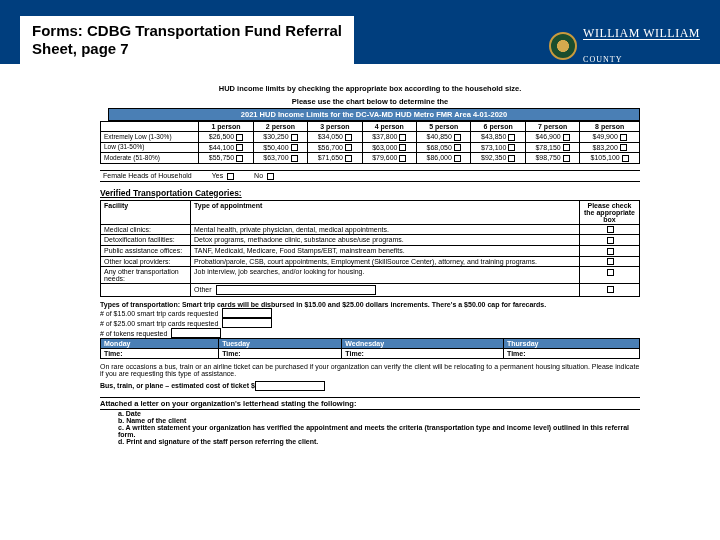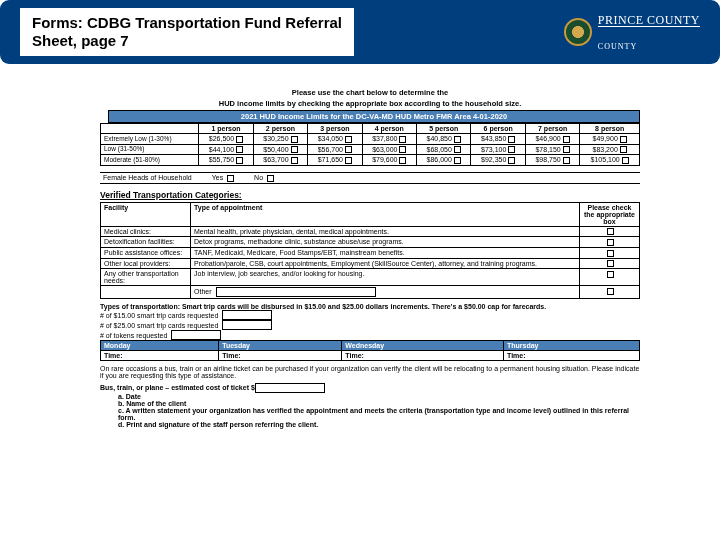--- a/index.html
+++ b/index.html
@@ -1,17 +1,17 @@
 <!DOCTYPE html>
 <html><head>
 <meta charset="utf-8">
 <style>
   * { box-sizing: border-box; margin: 0; padding: 0; }
   body { width: 720px; height: 540px; font-family: Arial, sans-serif; background: #fff; overflow: hidden; }
-  .header { background: #003e7e; height: 64px; display: flex; align-items: center; padding: 0 20px; position: relative; border-radius: 9px; }
+  .header { background: #003e7e; height: 64px; display: flex; align-items: flex-end; padding: 0 20px; position: relative; }
   .title-box { background: #fff; padding: 6px 12px; font-weight: bold; font-size: 15px; color: #000; line-height: 1.2; }
   .logo { position: absolute; right: 20px; display: flex; align-items: center; gap: 6px; color: #fff; }
   .logo-seal { width: 28px; height: 28px; border-radius: 50%; background: radial-gradient(circle,#d4a94e 35%,#1a4d2e 36%); border: 2px solid #c89a3e; }
   .logo-text { font-family: Georgia, serif; font-size: 11px; line-height: 1; }
   .logo-text .big { font-size: 12px; letter-spacing: 0.5px; }
   .logo-text .sub { border-top: 1px solid #fff; font-size: 8px; letter-spacing: 1px; padding-top: 16px; }
   .page { padding: 20px 80px 0 100px; font-size: 7.5px; color: #000; }
   .intro { text-align: center; font-weight: bold; margin: 4px 0 2px; }
   .income-title { background: #4a7fb5; color: #fff; text-align: center; font-weight: bold; font-size: 7.5px; padding: 1px 0; border: 1px solid #000; margin-left: 8px; }
   table { border-collapse: collapse; width: 100%; }
@@ -43,30 +43,30 @@
 <body>
 
 <div class="header">
   <div class="title-box">
     <div>Forms: CDBG Transportation Fund Referral</div>
     <div>Sheet, page 7</div>
   </div>
   <div class="logo">
     <div class="logo-seal"></div>
     <div class="logo-text">
-      <div class="big">PRINCE COUNTY</div>
+      <div class="big">WILLIAM WILLIAM</div>
       <div class="sub">COUNTY</div>
     </div>
   </div>
 </div>
 
 <div class="page">
 
+  <div class="intro" style="margin-top:0">HUD income limits by checking the appropriate box according to the household size.</div>
   <div class="intro">Please use the chart below to determine the</div>
-  <div class="intro" style="margin-top:0">HUD income limits by checking the appropriate box according to the household size.</div>
 
   <div class="income-title">2021 HUD Income Limits for the DC-VA-MD HUD Metro FMR Area 4-01-2020</div>
   <table class="income-table">
     <tbody>
         <tr>
       <th></th>
       <th>1 person</th>
           <th>2 person</th>
           <th>3 person</th>
           <th>4 person</th>
@@ -185,20 +185,21 @@
           <td><b>Time:</b></td>
           <td><b>Time:</b></td>
           <td><b>Time:</b></td>
     </tr>
   </tbody>
     </table>
 
   <div class="rare">On rare occasions a bus, train or an airline ticket can be purchased if your organization can verify the client will be relocating to a permanent housing situation.  Please indicate if you are requesting this type of assistance.</div>
   <div class="rare"><b>Bus, train, or plane – estimated cost of ticket $</b><span class="cost-box"></span></div>
 
+  <div class="attach-head">Attached a letter on your organization's letterhead stating the following:</div>
   <div class="attach-list">
     <div>a.   Date</div>
     <div>b.   Name of the client</div>
     <div>c.   A written statement your organization has verified the appointment and meets the criteria (transportation type and income level) outlined in this referral form.</div>
     <div>d.   Print and signature of the staff person referring the client.</div>
   </div>
 
 </div>
 
 </body></html>

